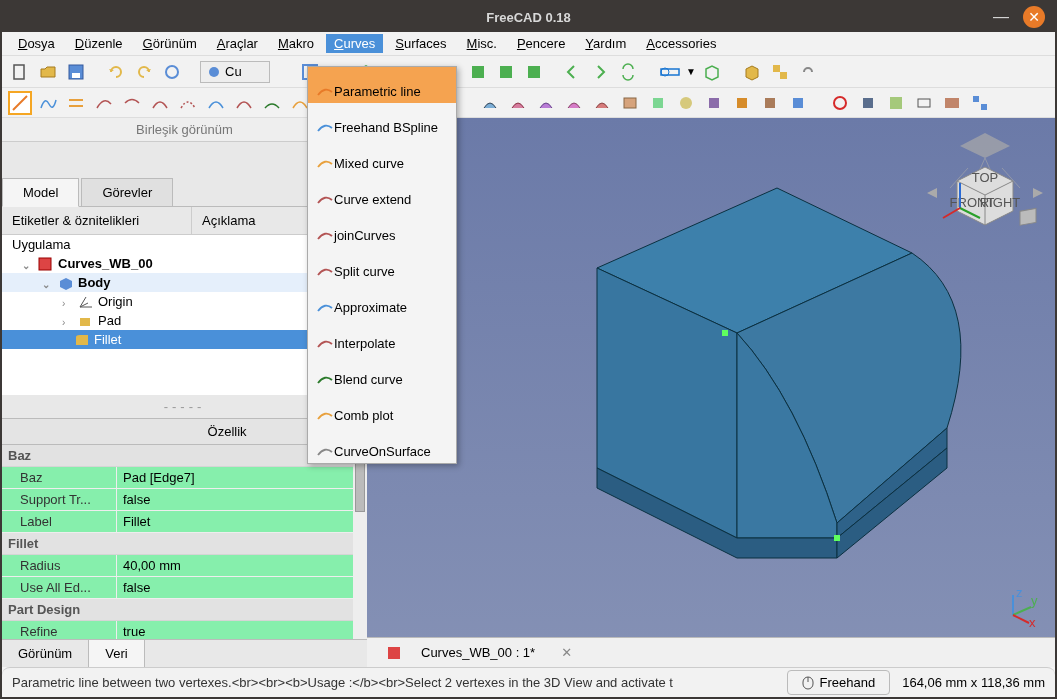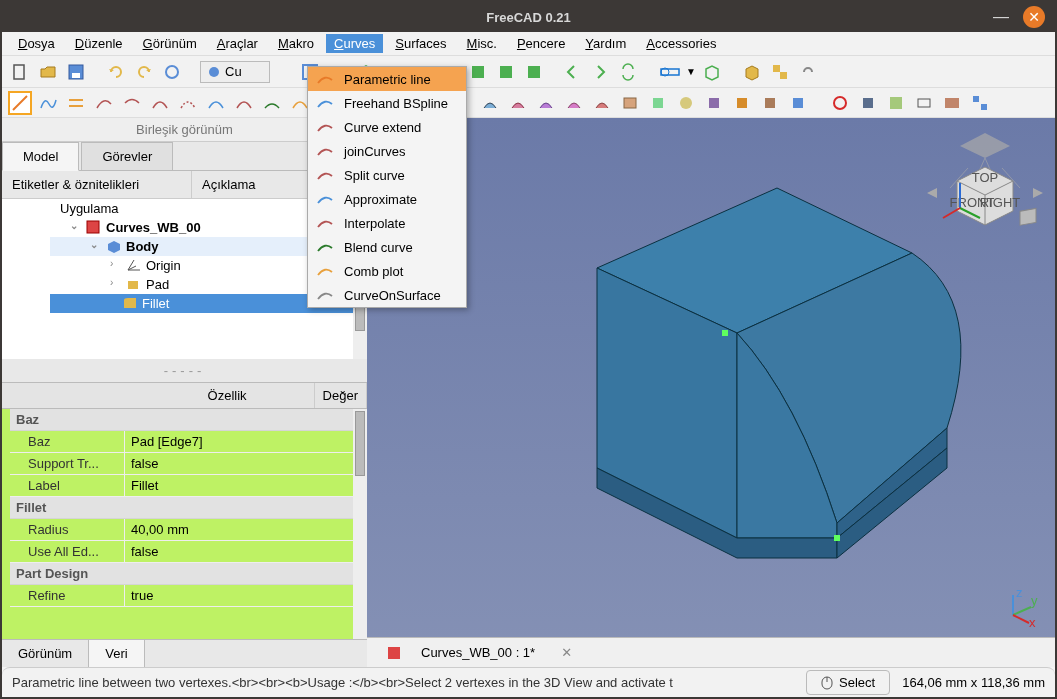--- a/index.html
+++ b/index.html
@@ -16,71 +16,71 @@
 .menubar .mi.active { background: #4a90d9; color: white; }
 .toolbar { background: #f2f2f2; height: 32px; display: flex; align-items: center; padding: 0 6px; gap: 4px; border-bottom: 1px solid #ddd; }
 .toolbar2 { height: 30px; }
 .tbbtn { width: 24px; height: 24px; display: flex; align-items: center; justify-content: center; cursor: pointer; }
 .tbbtn.highlighted { border: 2px solid #f5a623; background: white; }
 .tbsel { border: 1px solid #bbb; background: #eee; padding: 2px 6px; height: 22px; display: flex; align-items: center; min-width: 70px; }
 .content { flex: 1; display: flex; min-height: 0; position: relative; }
 .left { width: 365px; display: flex; flex-direction: column; background: #eee; }
 .combotitle { text-align: center; color: #777; padding: 4px; background: #eee; border-bottom: 1px solid #ccc; }
 .tabs { display: flex; background: #e8e8e8; border-bottom: 1px solid #bbb; }
-.tab { padding: 6px 20px; border: 1px solid #bbb; border-bottom: none; margin-right: 2px; background: #e0e0e0; cursor: pointer; }
+.tab { padding: 6px 20px; border: 1px solid #bbb; border-bottom: none; margin-right: 2px; background: #e0e0e0; cursor: pointer; margin-top: 36px; }
 .tab.active { background: #f5f5f5; font-weight: normal; border-bottom: 1px solid #f5f5f5; margin-bottom: -1px; }
 .treehead { display: flex; background: #e8e8e8; border-bottom: 1px solid #ccc; }
 .treehead .col { padding: 6px 10px; border-right: 1px solid #ccc; }
 .treehead .col1 { width: 190px; }
 .treehead .col2 { flex: 1; }
 .treebody { background: white; flex: 0 0 auto; height: 160px; overflow: auto; }
-.treerow { padding: 2px 4px 2px 10px; display: flex; align-items: flex-start; gap: 4px; cursor: pointer; margin-left: 48px; }
+.treerow { padding: 2px 4px 2px 10px; display: flex; align-items: flex-end; gap: 4px; cursor: pointer; }
 .treerow.lvl1 { padding-left: 20px; }
 .treerow.lvl2 { padding-left: 40px; }
 .treerow.lvl3 { padding-left: 60px; }
 .treerow.lvl3b { padding-left: 72px; }
 .treerow.sel { background: #4a90d9; color: white; }
 .treerow.bold { font-weight: bold; }
 .treerow .exp { width: 12px; color: #888; font-size: 10px; }
 .treerow .icon { width: 16px; height: 14px; }
 .divider { text-align: center; color: #999; letter-spacing: 4px; padding: 4px; background: #e8e8e8; }
 .prophead { display: flex; background: #e4e4e4; border-bottom: 1px solid #bbb; border-top: 1px solid #bbb; justify-content: flex-end; }
 .prophead .pc { padding: 5px 8px; border-right: 1px solid #ccc; }
 .prophead .pc1 { width: 115px; }
-.propbody { flex: 1; overflow-y: auto; background: #bef264; position: relative; padding-left: 8px; }
+.propbody { flex: 1; overflow-y: auto; background: #86efac; position: relative; }
 .propgroup { background: #e2e2e2; padding: 3px 6px; font-weight: bold; color: #555; border-bottom: 1px solid #d5d5d5; }
 .proprow { display: flex; border-bottom: 1px solid #eee; }
 .proprow .pk { width: 115px; padding: 3px 4px 3px 18px; color: #333; border-right: 1px solid #eee; white-space: nowrap; overflow: hidden; text-overflow: ellipsis; }
 .proprow .pv { flex: 1; padding: 3px 6px; }
 .bottabs { display: flex; border-top: 1px solid #bbb; background: #e8e8e8; }
 .bottab { padding: 6px 16px; border-right: 1px solid #bbb; cursor: pointer; }
 .bottab.active { background: #f5f5f5; }
 .viewport { flex: 1; background: linear-gradient(to bottom, #6b7aa8 0%, #8591b5 100%); position: relative; }
 .doctab { position: absolute; bottom: 0; left: 0; background: #f0f0f0; border-top: 1px solid #bbb; width: 100%; height: 30px; display: flex; align-items: center; padding-left: 10px; gap: 6px; }
 .doctab .dt { padding: 4px 10px; display: flex; align-items: center; gap: 20px; }
 .statusbar { height: 30px; background: #f2f2f2; display: flex; align-items: center; padding: 0 10px; justify-content: space-between; border-top: 1px solid #ccc; border-radius: 8px; }
 .statusbar .hint { color: #333; flex: 1; white-space: nowrap; overflow: hidden; }
 .statusbar .btn { border: 1px solid #bbb; border-radius: 4px; padding: 4px 14px; margin: 0 12px; cursor: pointer; display: flex; align-items: center; gap: 6px; }
 .dropdown { position: absolute; top: 64px; left: 305px; background: #f4f4f4; border: 1px solid #aaa; box-shadow: 2px 2px 6px rgba(0,0,0,0.3); z-index: 100; }
-.dropdown .ddi { padding: 4px 18px 4px 8px; display: flex; align-items: center; gap: 10px; cursor: pointer; }
+.dropdown .ddi { padding: 16px 18px 4px 8px; display: flex; align-items: center; cursor: pointer; }
 .dropdown .ddi.hl { background: #f5a350; color: #000; }
 .dropdown .ddi .ddicon { width: 18px; height: 16px; display: flex; align-items: center; justify-content: center; }
 svg { display: block; }
 .scrollbar-v { position: absolute; right: 0; top: 0; bottom: 0; width: 14px; background: #eee; }
 .scrollbar-v .thumb { background: #bbb; border: 1px solid #999; width: 10px; margin: 2px; height: 70px; position: absolute; top: 0; }
 .navcube { position: absolute; top: 10px; right: 10px; width: 120px; height: 130px; }
 .axes-small { position: absolute; bottom: 40px; right: 14px; }
 </style>
 </head>
 <body>
 
 <div class="window">
 
   <div class="titlebar">
-    <span class="title">FreeCAD 0.21</span>
+    <span class="title">FreeCAD 0.18</span>
     <div class="winbtns">
       <span class="minimize">—</span>
       <span class="close">✕</span>
     </div>
   </div>
 
   <div class="menubar" id="menubar">
       <div class="mi"><u>D</u>osya</div>
       <div class="mi"><u>D</u>üzenle</div>
       <div class="mi"><u>G</u>örünüm</div>
@@ -395,20 +395,28 @@
         </span>
         <span>Parametric line</span>
       </div>
       <div class="ddi">
         <span class="ddicon">
           <svg width="18" height="14">
             <path d="M2 11 Q9 2 16 8" fill="none" stroke="#4a90d9" stroke-width="1.8"></path>
           </svg>
         </span>
         <span>Freehand BSpline</span>
+      </div>
+      <div class="ddi">
+        <span class="ddicon">
+          <svg width="18" height="14">
+            <path d="M2 11 Q9 2 16 8" fill="none" stroke="#e8a03c" stroke-width="1.8"></path>
+          </svg>
+        </span>
+        <span>Mixed curve</span>
       </div>
       <div class="ddi">
         <span class="ddicon">
           <svg width="18" height="14">
             <path d="M2 11 Q9 2 16 8" fill="none" stroke="#b35454" stroke-width="1.8"></path>
           </svg>
         </span>
         <span>Curve extend</span>
       </div>
       <div class="ddi">
@@ -632,17 +640,17 @@
     </div>
   </div>
 
   <div class="statusbar">
     <span class="hint">Parametric line between two vertexes.&lt;br&gt;&lt;br&gt;&lt;b&gt;Usage :&lt;/b&gt;&lt;br&gt;Select 2 vertexes in the 3D View and activate t</span>
     <div class="btn">
       <svg width="12" height="14">
           <rect x="1" y="1" width="10" height="12" rx="5" fill="none" stroke="#555"></rect>
           <line x1="6" y1="1" x2="6" y2="6" stroke="#555"></line>
         </svg>
-      <span>Select</span>
+      <span>Freehand</span>
     </div>
     <span>164,06 mm x 118,36 mm</span>
   </div>
 </div>
 
 </body></html>

